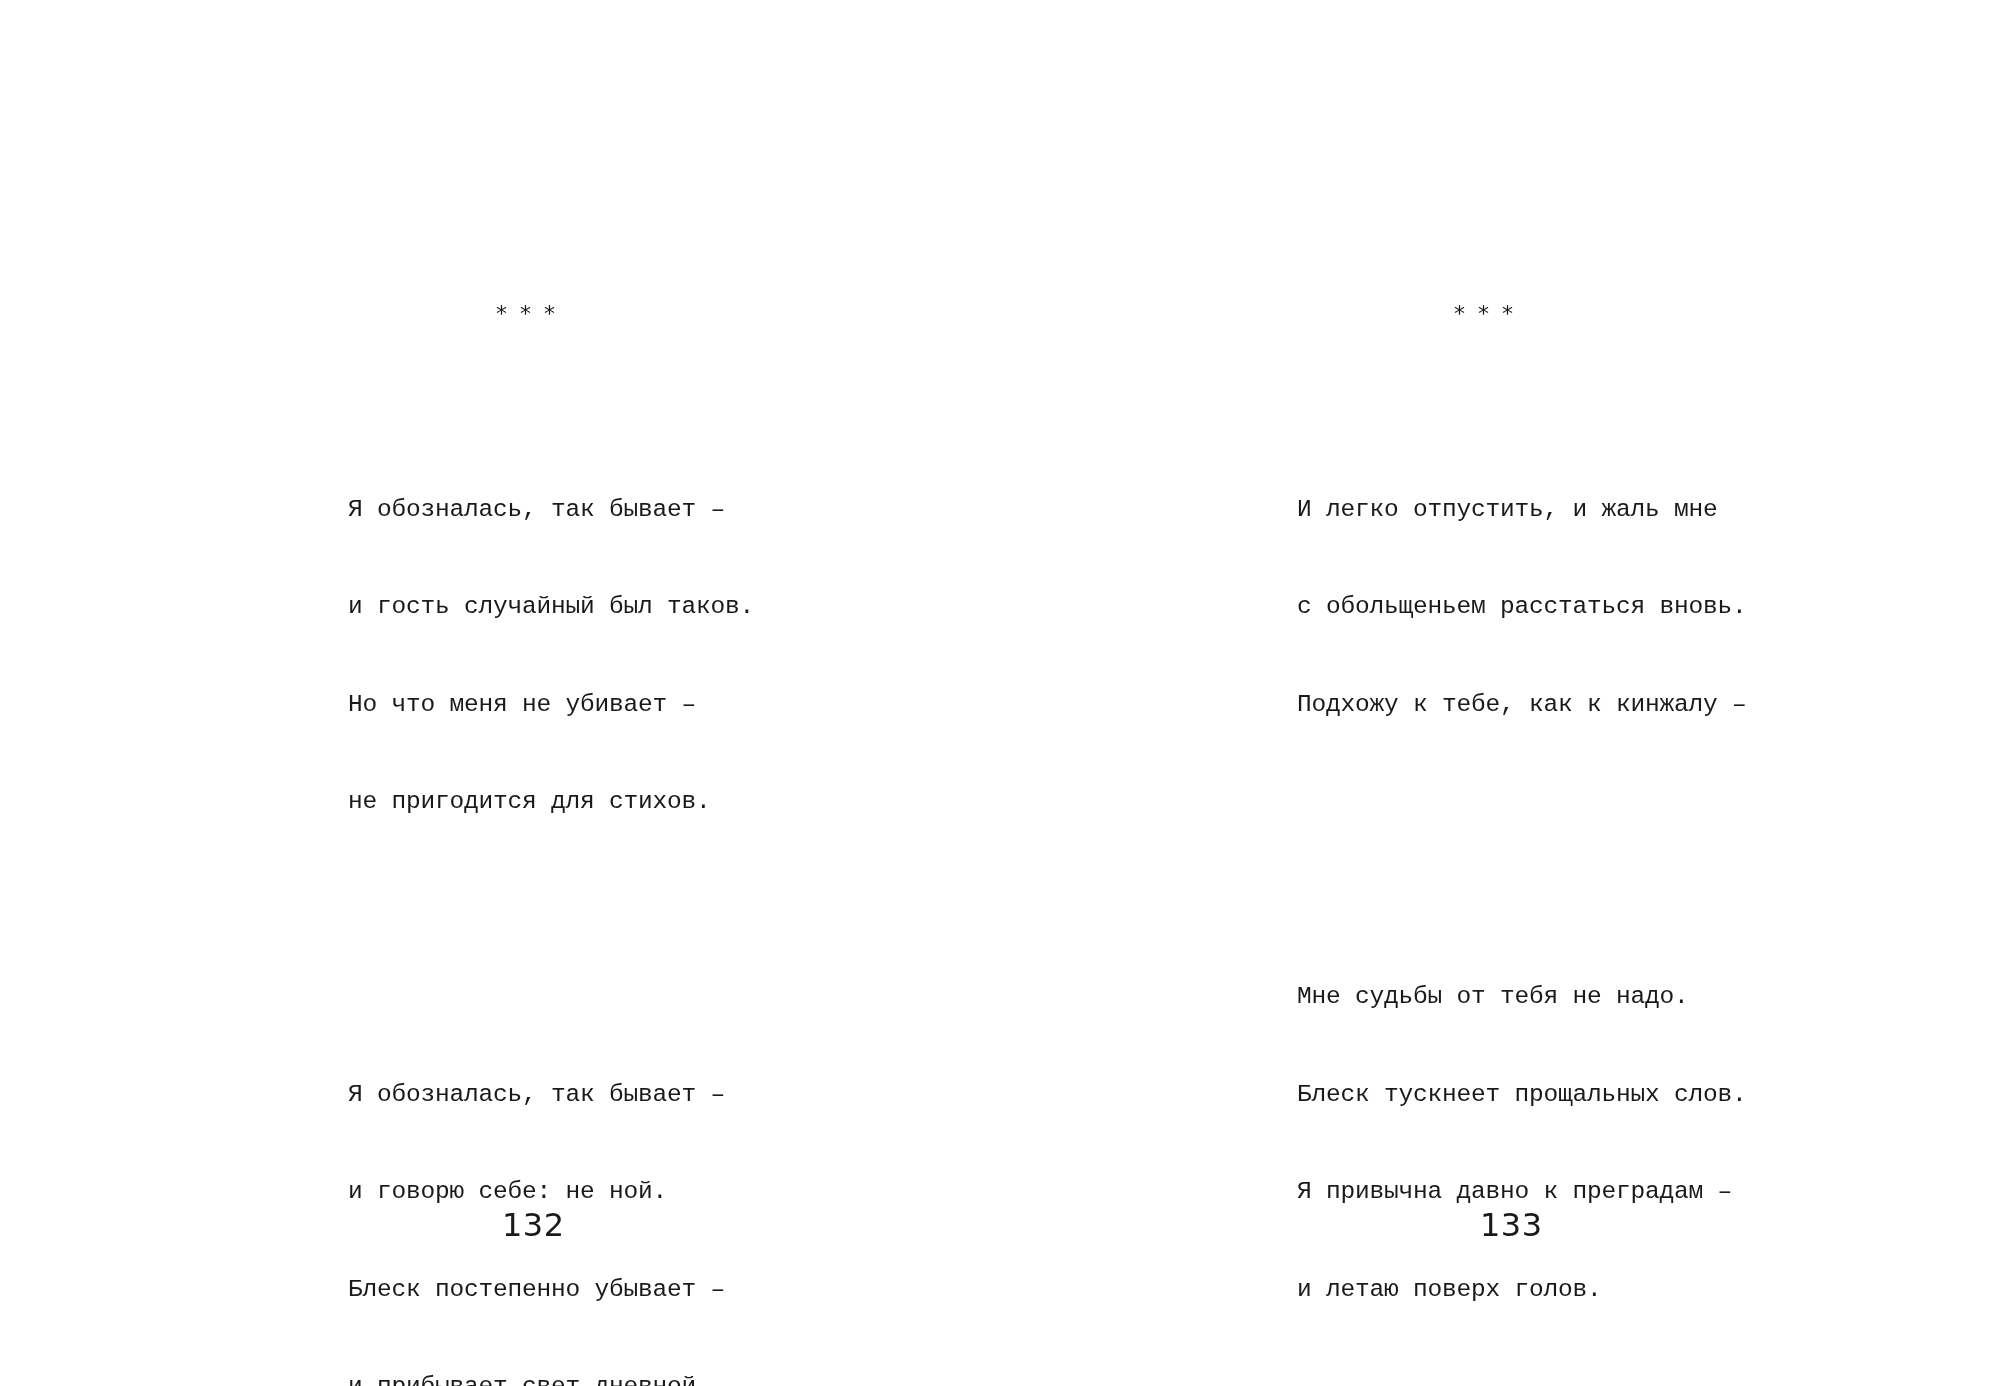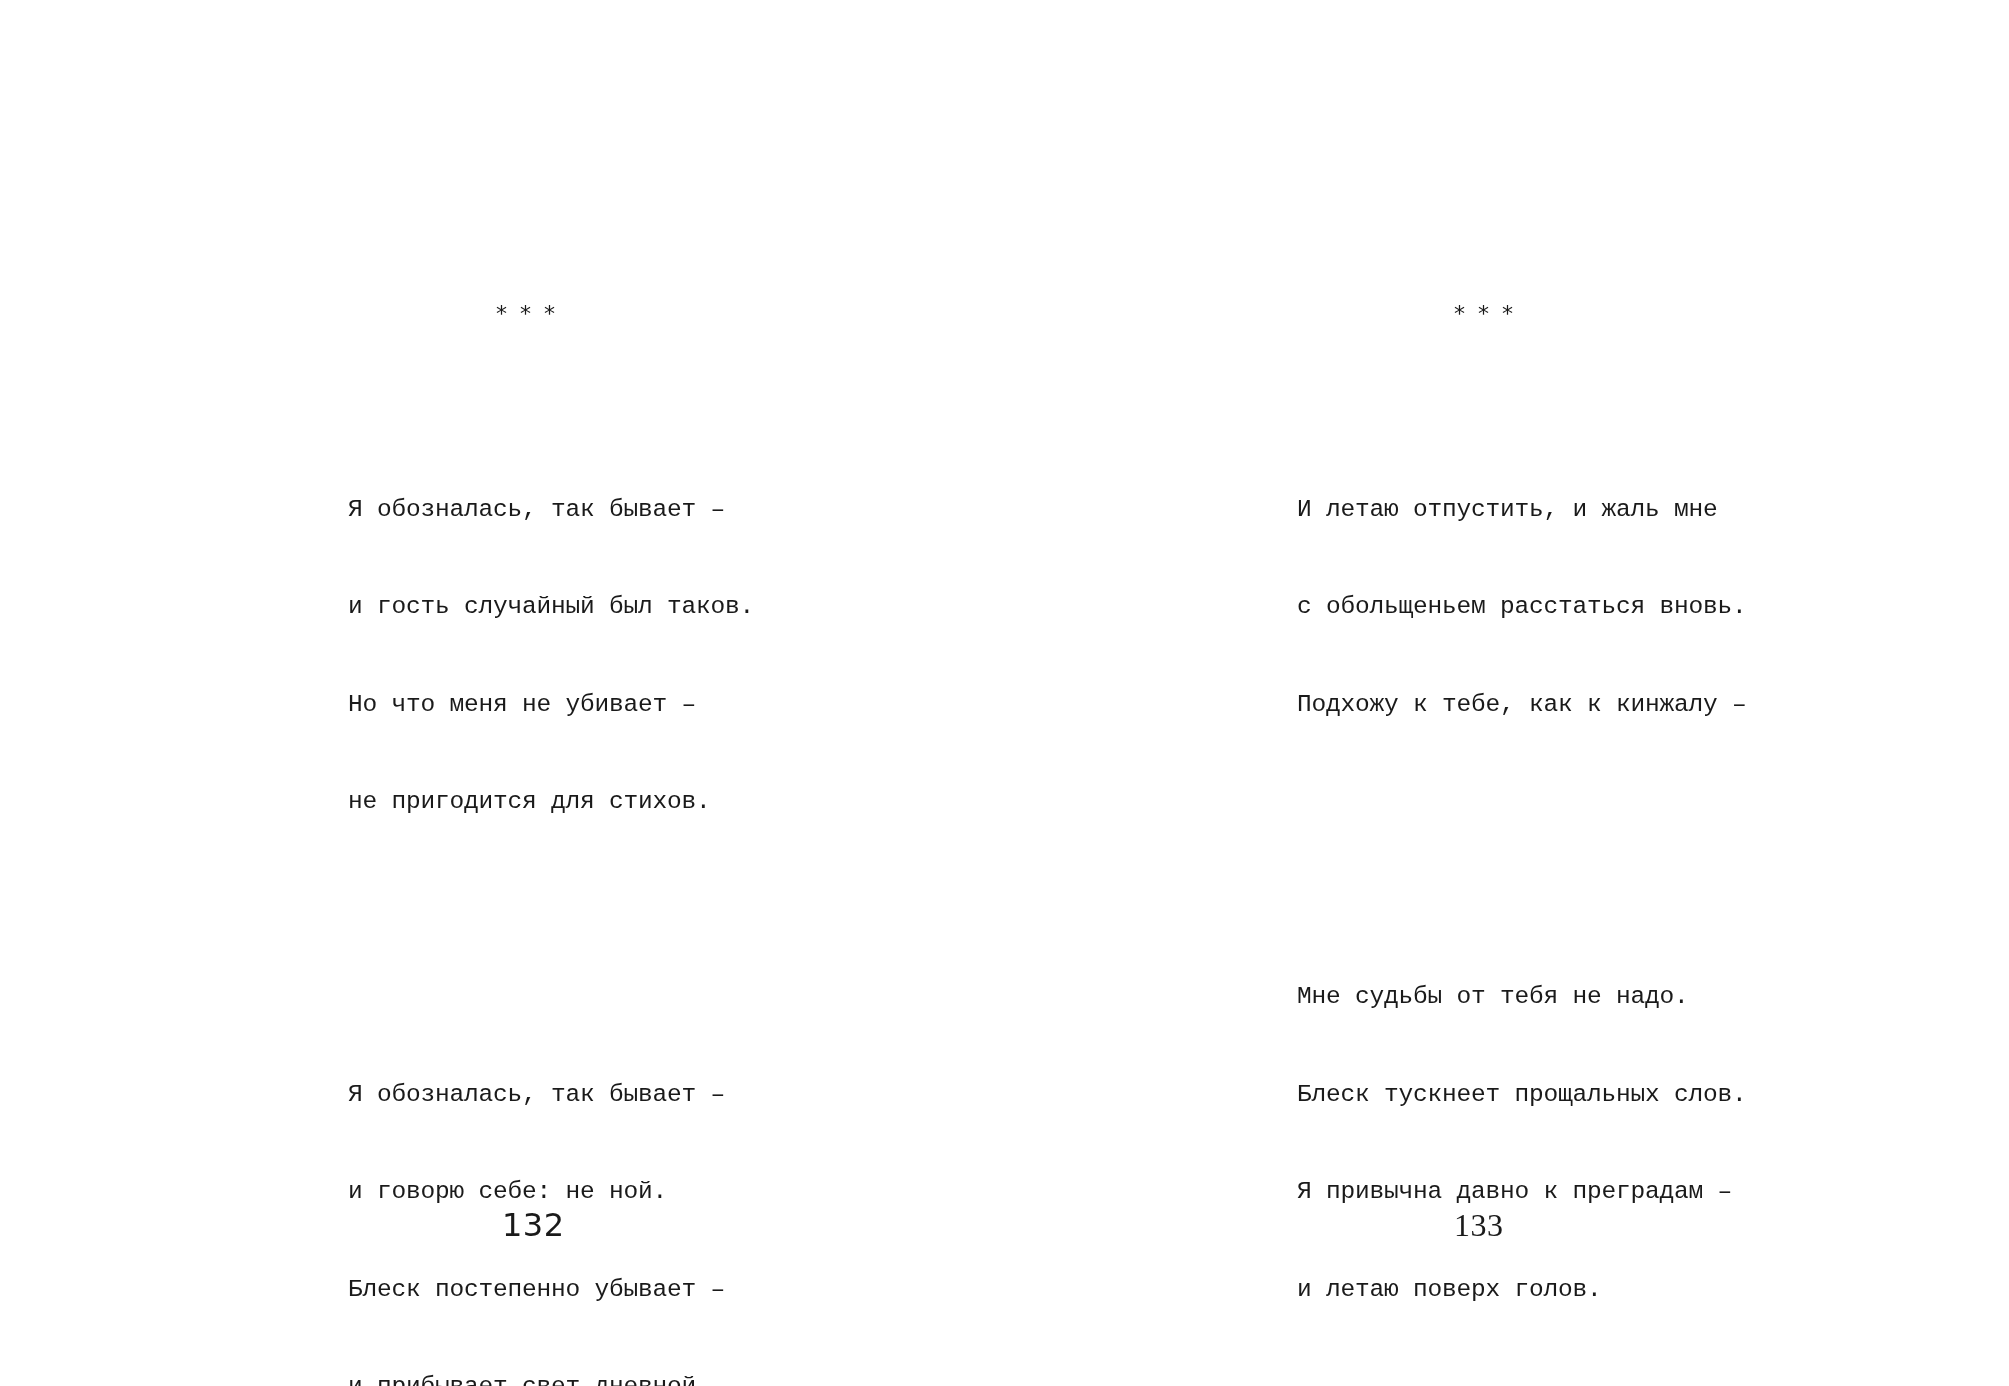--- a/index.html
+++ b/index.html
@@ -55,21 +55,21 @@
     }
 
     .page-number {
       position: absolute;
       top: 1210px;
       font-size: 32px;
       line-height: 30px;
       letter-spacing: 0.5px;
     }
     .page-left .page-number { left: 502px; }
-    .page-right .page-number { left: 450px; font-family: Liberation Serif, serif; }
+    .page-right .page-number { left: 476px; }
   </style>
 </head>
 <body>
 
 <div class="page page-left">
   <div class="poem">
     <span class="stars">* * *</span>
 
     <div class="stanza">
       <span class="line">Я обозналась, так бывает –</span>
@@ -91,21 +91,21 @@
   </div>
 
   <div class="page-number">132</div>
 </div>
 
 <div class="page page-right">
   <div class="poem">
     <span class="stars">* * *</span>
 
     <div class="stanza">
-      <span class="line">И летаю отпустить, и жаль мне</span>
+      <span class="line">И легко отпустить, и жаль мне</span>
       <span class="line">с обольщеньем расстаться вновь.</span>
       <span class="line">Подхожу к тебе, как к кинжалу –</span>
     </div>
 
     <div class="stanza">
       <span class="line">Мне судьбы от тебя не надо.</span>
       <span class="line">Блеск тускнеет прощальных слов.</span>
       <span class="line">Я привычна давно к преградам –</span>
       <span class="line">и летаю поверх голов.</span>
     </div>

